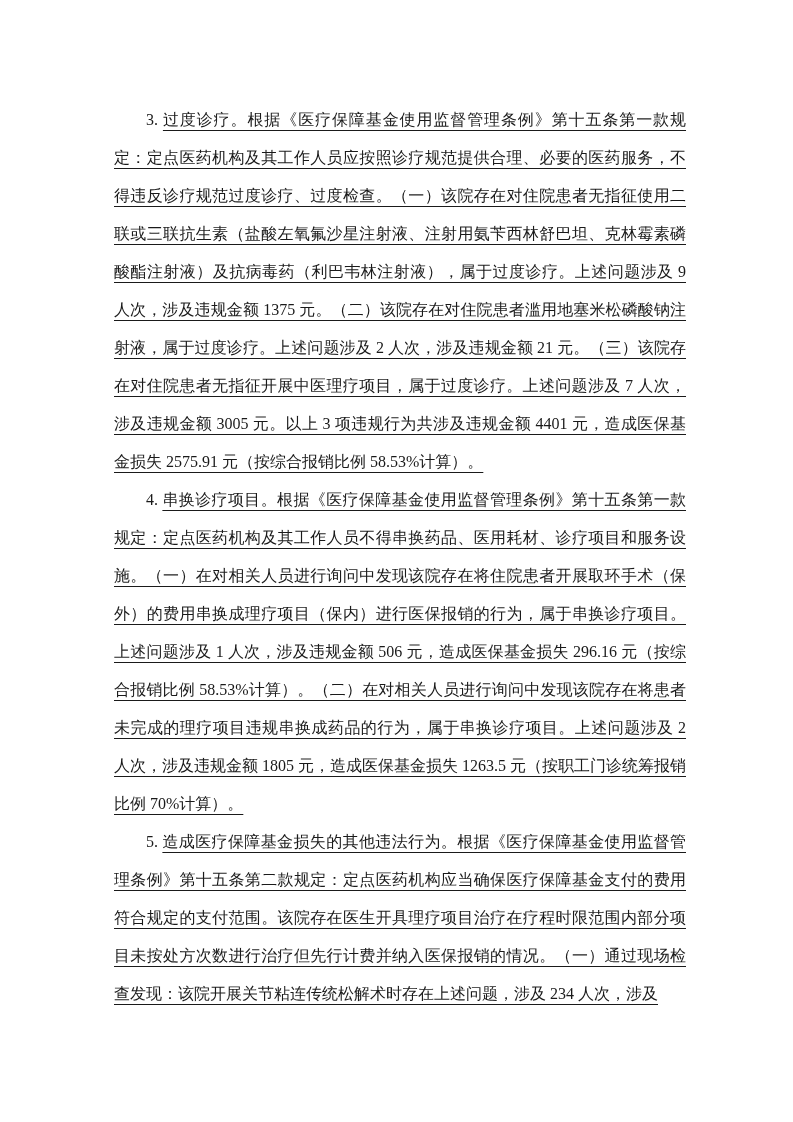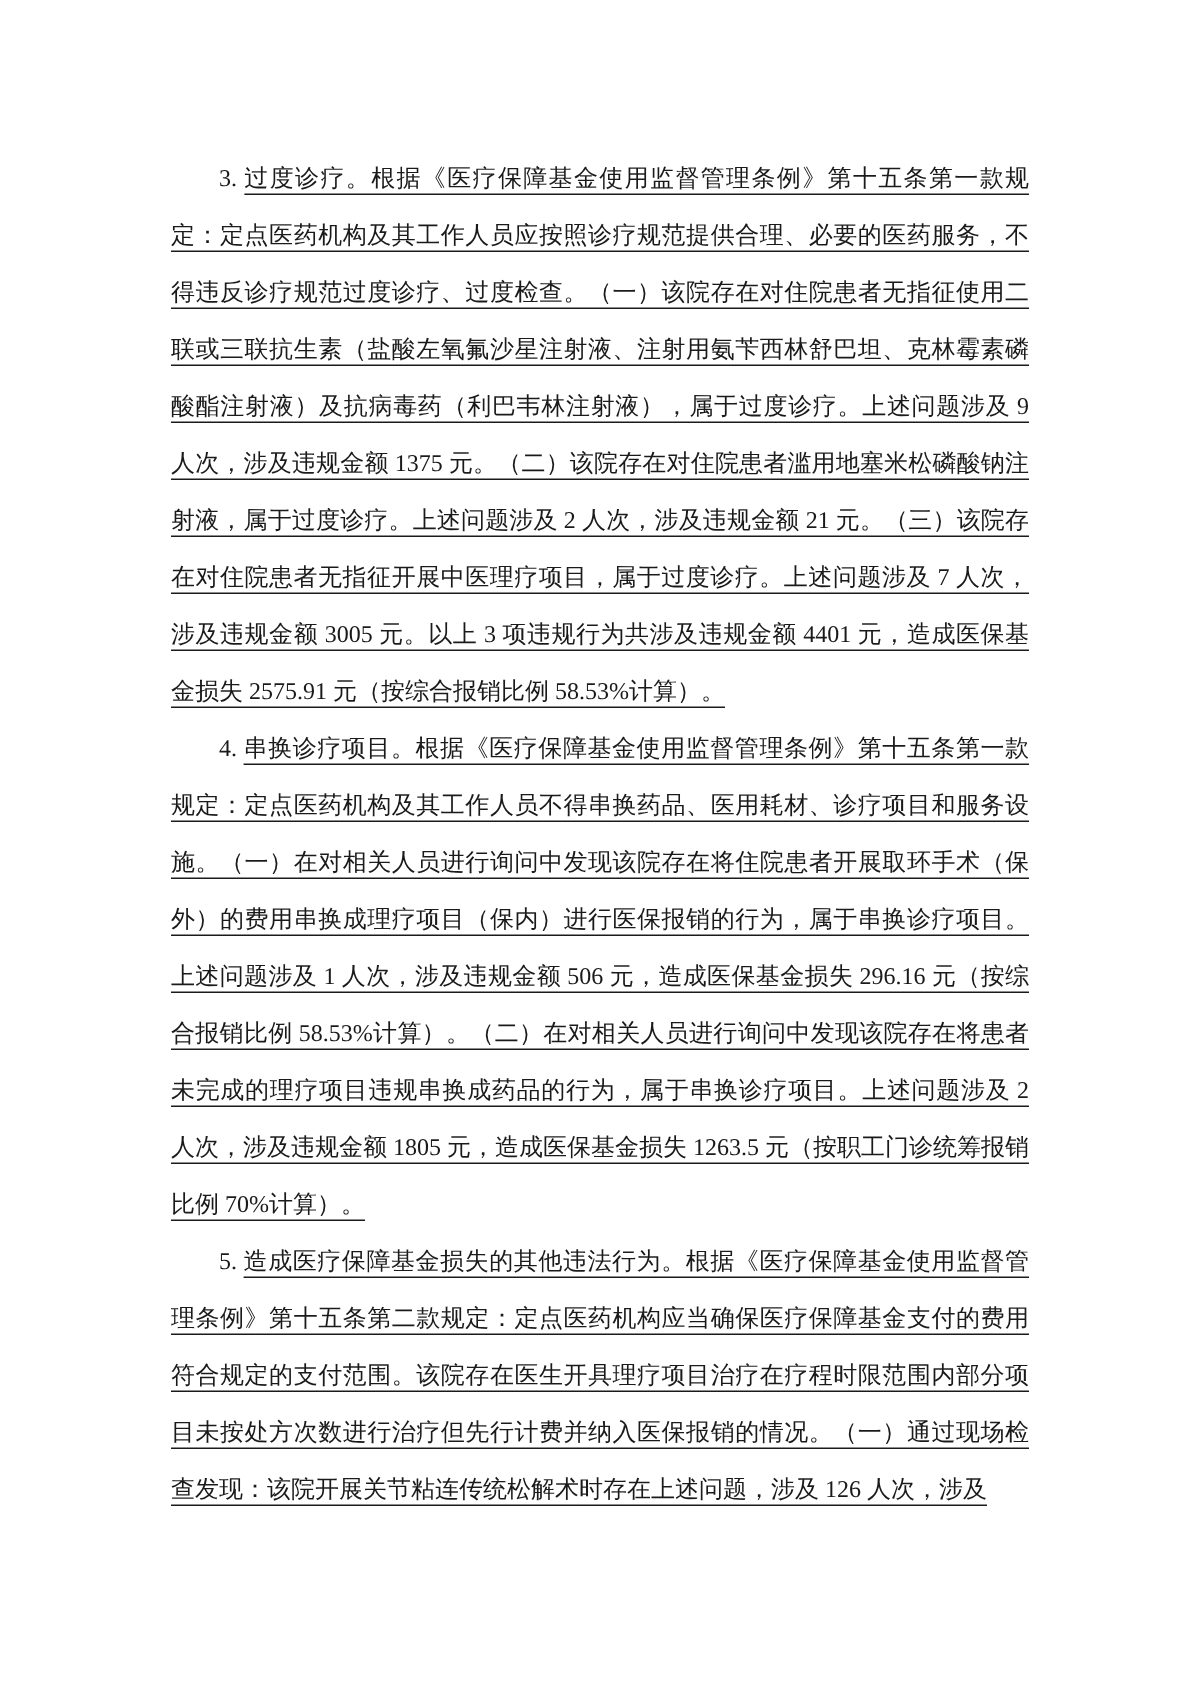--- a/index.html
+++ b/index.html
@@ -47,16 +47,16 @@
 
   <p class="para">
     <span class="para-num">3. </span><span class="para-body">过度诊疗。根据《医疗保障基金使用监督管理条例》第十五条第一款规定：定点医药机构及其工作人员应按照诊疗规范提供合理、必要的医药服务，不得违反诊疗规范过度诊疗、过度检查。（一）该院存在对住院患者无指征使用二联或三联抗生素（盐酸左氧氟沙星注射液、注射用氨苄西林舒巴坦、克林霉素磷酸酯注射液）及抗病毒药（利巴韦林注射液），属于过度诊疗。上述问题涉及 9 人次，涉及违规金额 1375 元。（二）该院存在对住院患者滥用地塞米松磷酸钠注射液，属于过度诊疗。上述问题涉及 2 人次，涉及违规金额 21 元。（三）该院存在对住院患者无指征开展中医理疗项目，属于过度诊疗。上述问题涉及 7 人次，涉及违规金额 3005 元。以上 3 项违规行为共涉及违规金额 4401 元，造成医保基金损失 2575.91 元（按综合报销比例 58.53%计算）。</span>
   </p>
 
   <p class="para">
     <span class="para-num">4. </span><span class="para-body">串换诊疗项目。根据《医疗保障基金使用监督管理条例》第十五条第一款规定：定点医药机构及其工作人员不得串换药品、医用耗材、诊疗项目和服务设施。（一）在对相关人员进行询问中发现该院存在将住院患者开展取环手术（保外）的费用串换成理疗项目（保内）进行医保报销的行为，属于串换诊疗项目。上述问题涉及 1 人次，涉及违规金额 506 元，造成医保基金损失 296.16 元（按综合报销比例 58.53%计算）。（二）在对相关人员进行询问中发现该院存在将患者未完成的理疗项目违规串换成药品的行为，属于串换诊疗项目。上述问题涉及 2 人次，涉及违规金额 1805 元，造成医保基金损失 1263.5 元（按职工门诊统筹报销比例 70%计算）。</span>
   </p>
 
   <p class="para">
-    <span class="para-num">5. </span><span class="para-body">造成医疗保障基金损失的其他违法行为。根据《医疗保障基金使用监督管理条例》第十五条第二款规定：定点医药机构应当确保医疗保障基金支付的费用符合规定的支付范围。该院存在医生开具理疗项目治疗在疗程时限范围内部分项目未按处方次数进行治疗但先行计费并纳入医保报销的情况。（一）通过现场检查发现：该院开展关节粘连传统松解术时存在上述问题，涉及 126 人次，涉及</span>
+    <span class="para-num">5. </span><span class="para-body">造成医疗保障基金损失的其他违法行为。根据《医疗保障基金使用监督管理条例》第十五条第二款规定：定点医药机构应当确保医疗保障基金支付的费用符合规定的支付范围。该院存在医生开具理疗项目治疗在疗程时限范围内部分项目未按处方次数进行治疗但先行计费并纳入医保报销的情况。（一）通过现场检查发现：该院开展关节粘连传统松解术时存在上述问题，涉及 234 人次，涉及</span>
   </p>
 
 </div>
 
 </body></html>

